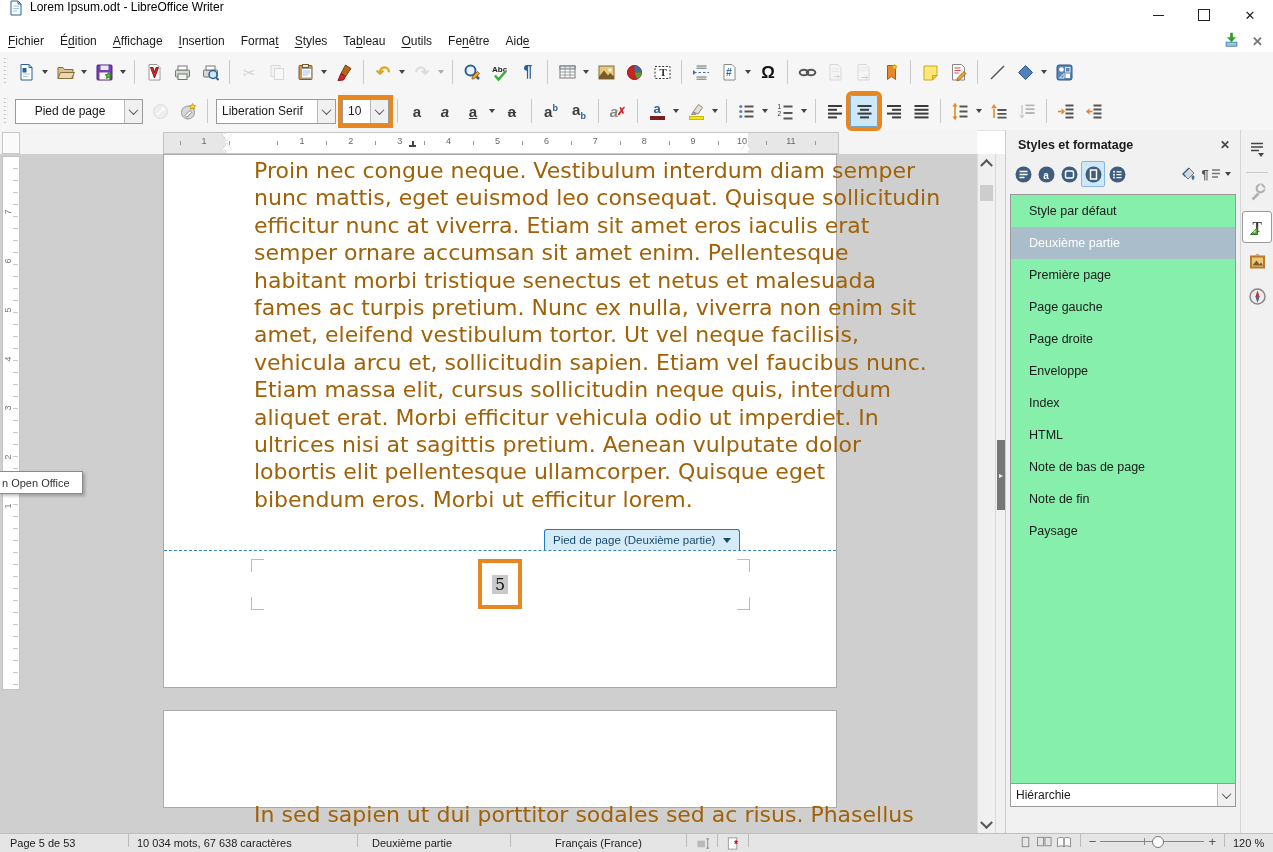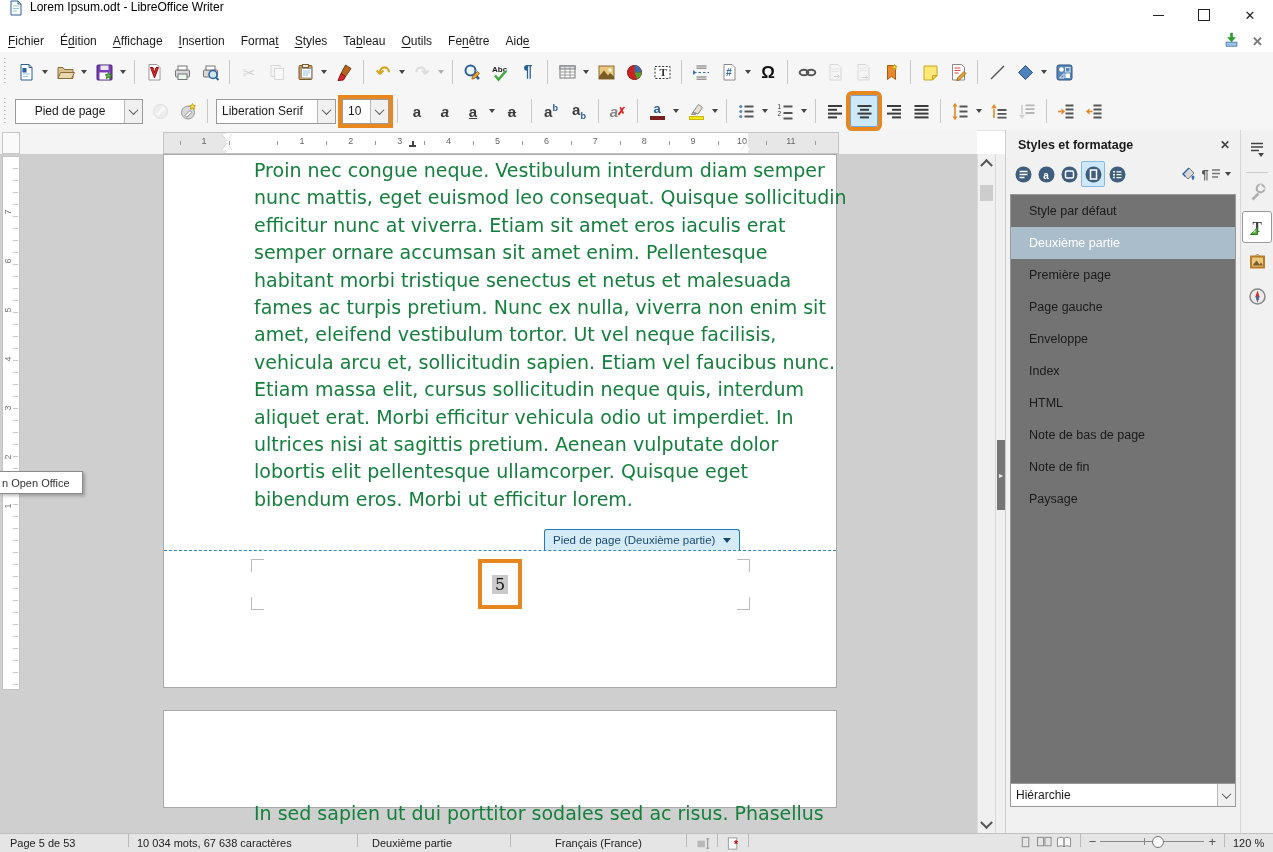--- a/index.html
+++ b/index.html
@@ -47,21 +47,21 @@
   .ruler-num{position:absolute;top:3px;font-size:9px;color:#666;transform:translateX(-50%);}
   .ruler-tick{position:absolute;top:8px;width:1px;height:4px;background:#999;}
   .tri{width:0;height:0;position:absolute;}
   
   .main{left:0;top:154px;width:977px;height:679px;background:#cfcfcf;overflow:hidden;}
   #vruler{position:absolute;left:2px;top:2px;width:16px;height:532px;background:#fff;border:1px solid #c4c4c4;}
   .vr-num{position:absolute;left:2px;font-size:9px;color:#777;transform:rotate(-90deg);}
   .page{position:absolute;left:163px;width:674px;background:#fff;border:1px solid #aaa;box-sizing:border-box;}
   .page1{top:0;height:534px;}
   .page2{top:556px;height:98px;}
-  .body-text{position:absolute;left:90px;width:494px;font-family:"DejaVu Sans",sans-serif;font-size:19px;color:#15803d;}
+  .body-text{position:absolute;left:90px;width:494px;font-family:"DejaVu Sans",sans-serif;font-size:22px;color:#a16207;}
   .doc-line{height:27.4px;line-height:27.4px;text-align:justify;text-align-last:justify;white-space:nowrap;}
   .doc-line.last{text-align-last:left;}
   .footer-tab{position:absolute;left:380px;top:374px;height:21px;padding:0 8px;background:#d6ebf8;border:1px solid #1f7ac4;border-bottom:none;border-radius:3px 3px 0 0;display:flex;align-items:center;gap:8px;font-size:11.5px;color:#17496e;box-sizing:border-box;}
   .ft-caret{width:0;height:0;border-left:4px solid transparent;border-right:4px solid transparent;border-top:5px solid #17496e;}
   .footer-boundary{position:absolute;left:0;right:0;top:395px;border-top:1px dashed #3584c4;}
   .corner{position:absolute;width:12px;height:12px;}
   .corner.tl{left:87px;top:404px;border-top:1.5px solid #bbb;border-left:1.5px solid #bbb;}
   .corner.tr{left:573px;top:404px;border-top:1.5px solid #bbb;border-right:1.5px solid #bbb;}
   .corner.bl{left:87px;top:442px;border-bottom:1.5px solid #bbb;border-left:1.5px solid #bbb;}
   .corner.br{left:573px;top:442px;border-bottom:1.5px solid #bbb;border-right:1.5px solid #bbb;}
@@ -79,21 +79,21 @@
   .splitter-handle{position:absolute;left:1px;top:286px;width:8px;height:70px;background:#767676;display:flex;align-items:center;justify-content:center;color:#f0f0f0;font-size:8px;}
   
   .styles-panel{left:1005px;top:130px;width:235px;height:703px;background:#f1f1f1;border-left:1px solid #ccc;box-sizing:border-box;}
   .sp-header{display:flex;align-items:center;height:30px;padding:0 10px 0 12px;}
   .sp-title{font-weight:bold;font-size:12.5px;}
   .sp-close{margin-left:auto;color:#444;font-size:12px;font-weight:bold;}
   .sp-iconrow{display:flex;align-items:center;height:28px;padding:0 6px;gap:1px;}
   .sp-cat{width:22px;height:24px;display:flex;align-items:center;justify-content:center;border-radius:2px;}
   .sp-cat.active{background:#cde8f8;border:1px solid #8ab8dc;}
   .sp-spacer{flex:1;}
-  .sp-list{position:absolute;left:4px;right:4px;top:64px;height:602px;background:#737373;border:1px solid #999;overflow:hidden;}
+  .sp-list{position:absolute;left:4px;right:4px;top:64px;height:602px;background:#86efac;border:1px solid #999;overflow:hidden;}
   .style-row{height:32px;display:flex;align-items:center;padding-left:18px;font-size:12.5px;color:#1a1a1a;}
   .style-row.selected{background:#a9bdca;color:#fff;}
   .sp-filter{position:absolute;left:4px;right:4px;bottom:26px;height:22px;background:#fff;border:1px solid #999;display:flex;align-items:center;}
   
   .tabbar{left:1240px;top:130px;width:33px;height:703px;background:#f1f1f1;border-left:1px solid #d5d5d5;box-sizing:border-box;display:flex;flex-direction:column;align-items:center;}
   .tab-btn{width:28px;height:30px;margin-top:4px;display:flex;align-items:center;justify-content:center;border-radius:3px;}
   .tab-btn.active{background:#fff;border:1px solid #999;}
   .tab-div{width:22px;height:1px;background:#ccc;margin-top:8px;}
   
   .statusbar{left:0;top:833px;width:1273px;height:19px;background:#e5e5e5;border-top:1px solid #c0c0c0;display:flex;align-items:flex-start;font-size:11px;color:#222;box-sizing:border-box;}
@@ -845,20 +845,21 @@
         </div>
         <div class="tb-dd">
           <span class="caret"></span>
         </div>
       </div>
     <div class="sp-list" id="sp-list">
         <div class="style-row">Style par défaut</div>
         <div class="style-row selected">Deuxième partie</div>
         <div class="style-row">Première page</div>
         <div class="style-row">Page gauche</div>
+        <div class="style-row">Page droite</div>
         <div class="style-row">Enveloppe</div>
         <div class="style-row">Index</div>
         <div class="style-row">HTML</div>
         <div class="style-row">Note de bas de page</div>
         <div class="style-row">Note de fin</div>
         <div class="style-row">Paysage</div>
       </div>
     <div class="sp-filter">
       <span class="combo-val">Hiérarchie</span>
       <span class="combo-arrow">

